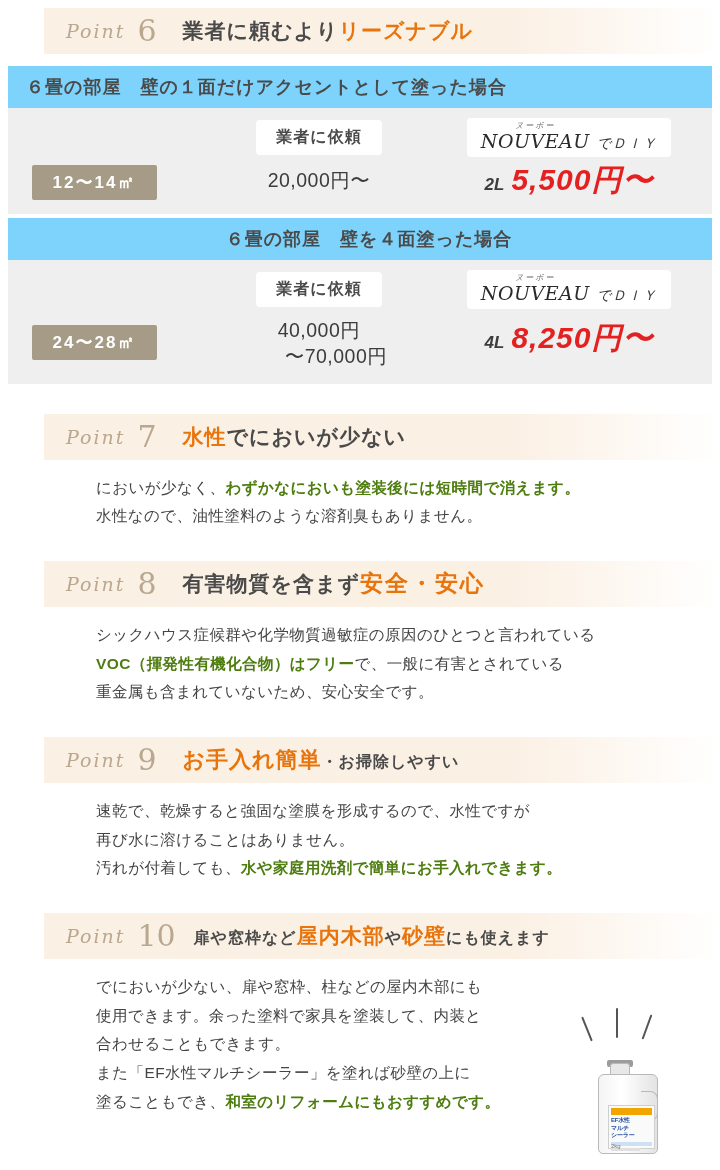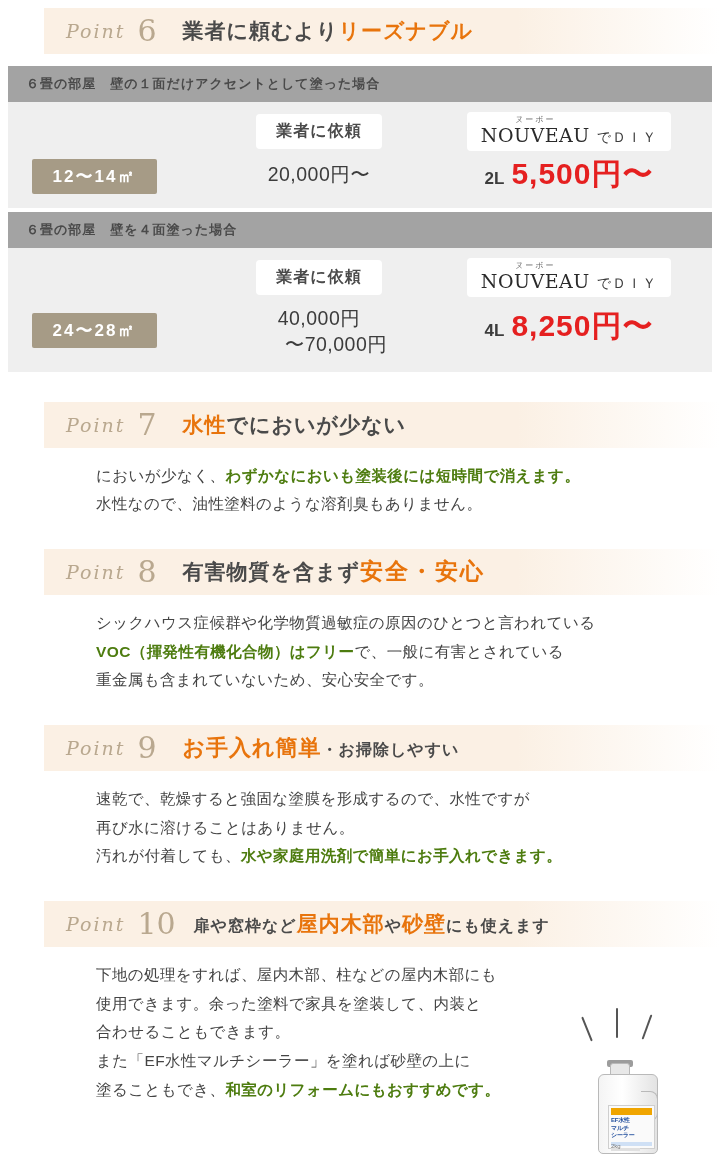--- a/index.html
+++ b/index.html
@@ -63,23 +63,23 @@
     color: #444;
   }
   .body-block .ob { color: #4d7c0f; font-weight: bold; }
 
   
   .table-wrap {
     margin: 12px 8px 0 8px;
     width: 704px;
   }
   .tbl-header {
-    background: #a3a3a3;
+    background: #7dd3fc;
     color: #4a4a4a;
-    font-size: 13px;
+    font-size: 18px;
     font-weight: bold;
     letter-spacing: 1px;
     padding: 9px 0 9px 18px;
   }
   .tbl-body {
     background: #efefef;
     padding: 10px 0 14px 0;
   }
   .row-tags {
     display: flex;
@@ -92,21 +92,21 @@
     padding: 7px 20px;
     font-size: 16px;
     font-weight: bold;
     color: #4a4a4a;
     letter-spacing: 1px;
     text-align: center;
     white-space: nowrap;
   }
   .col-a { width: 196px; }
   .col-b { width: 230px; display: flex; justify-content: center; }
-  .col-c { width: 270px; display: flex; justify-content: center; }
+  .col-c { width: 270px; display: flex; justify-content: center; font-style: italic; }
 
   .row-vals {
     display: flex;
     align-items: flex-start;
     margin-top: 8px;
   }
   .area-tag {
     background: #a69b86;
     color: #ffffff;
     font-size: 17px;
@@ -323,21 +323,21 @@
       </div>
       <div class="col-b vcenter" style="padding-top:2px;">
         <div class="price-plain">20,000円〜</div>
       </div>
       <div class="col-c vcenter" style="padding-top:0px;">
         <div class="price-red"><span class="lit">2L</span><span>5,500円〜</span></div>
       </div>
     </div>
   </div>
 
-  <div class="tbl-header" style="margin-top:4px;">６畳の部屋　壁を４面塗った場合</div>
+  <div class="tbl-header" style="margin-top:4px;text-align:center;">６畳の部屋　壁を４面塗った場合</div>
   <div class="tbl-body">
     <div class="row-tags">
       <div class="col-a"></div>
       <div class="col-b">
         <div class="pill">業者に依頼</div>
       </div>
       <div class="col-c">
         <div class="logo-pill">
           <span class="nouveau">
             <span class="ruby">ヌーボー</span>
@@ -402,21 +402,21 @@
   </div>
 </div>
 
 <div class="sec">
   <div class="point-head">
     <span class="pt-word">Point</span>
     <span class="pt-num">10</span>
     <span class="pt-title" style="margin-left:18px;"><span class="small">扉や窓枠など</span><span class="hl">屋内木部</span><span class="small">や</span><span class="hl">砂壁</span><span class="small">にも使えます</span></span>
   </div>
   <div class="body-block">
-    <div>下地の処理をすれば、屋内木部、柱などの屋内木部にも</div>
+    <div>でにおいが少ない、扉や窓枠、柱などの屋内木部にも</div>
     <div>使用できます。余った塗料で家具を塗装して、内装と</div>
     <div>合わせることもできます。</div>
     <div>また「EF水性マルチシーラー」を塗れば砂壁の上に</div>
     <div><span>塗ることもでき、</span><span class="ob">和室のリフォームにもおすすめです。</span></div>
   </div>
 </div>
 
 <div class="bottle-area">
   <div class="spark" style="left:28px; top:8px; height:26px; transform:rotate(-22deg);"></div>
   <div class="spark" style="left:58px; top:0px; height:30px;"></div>

